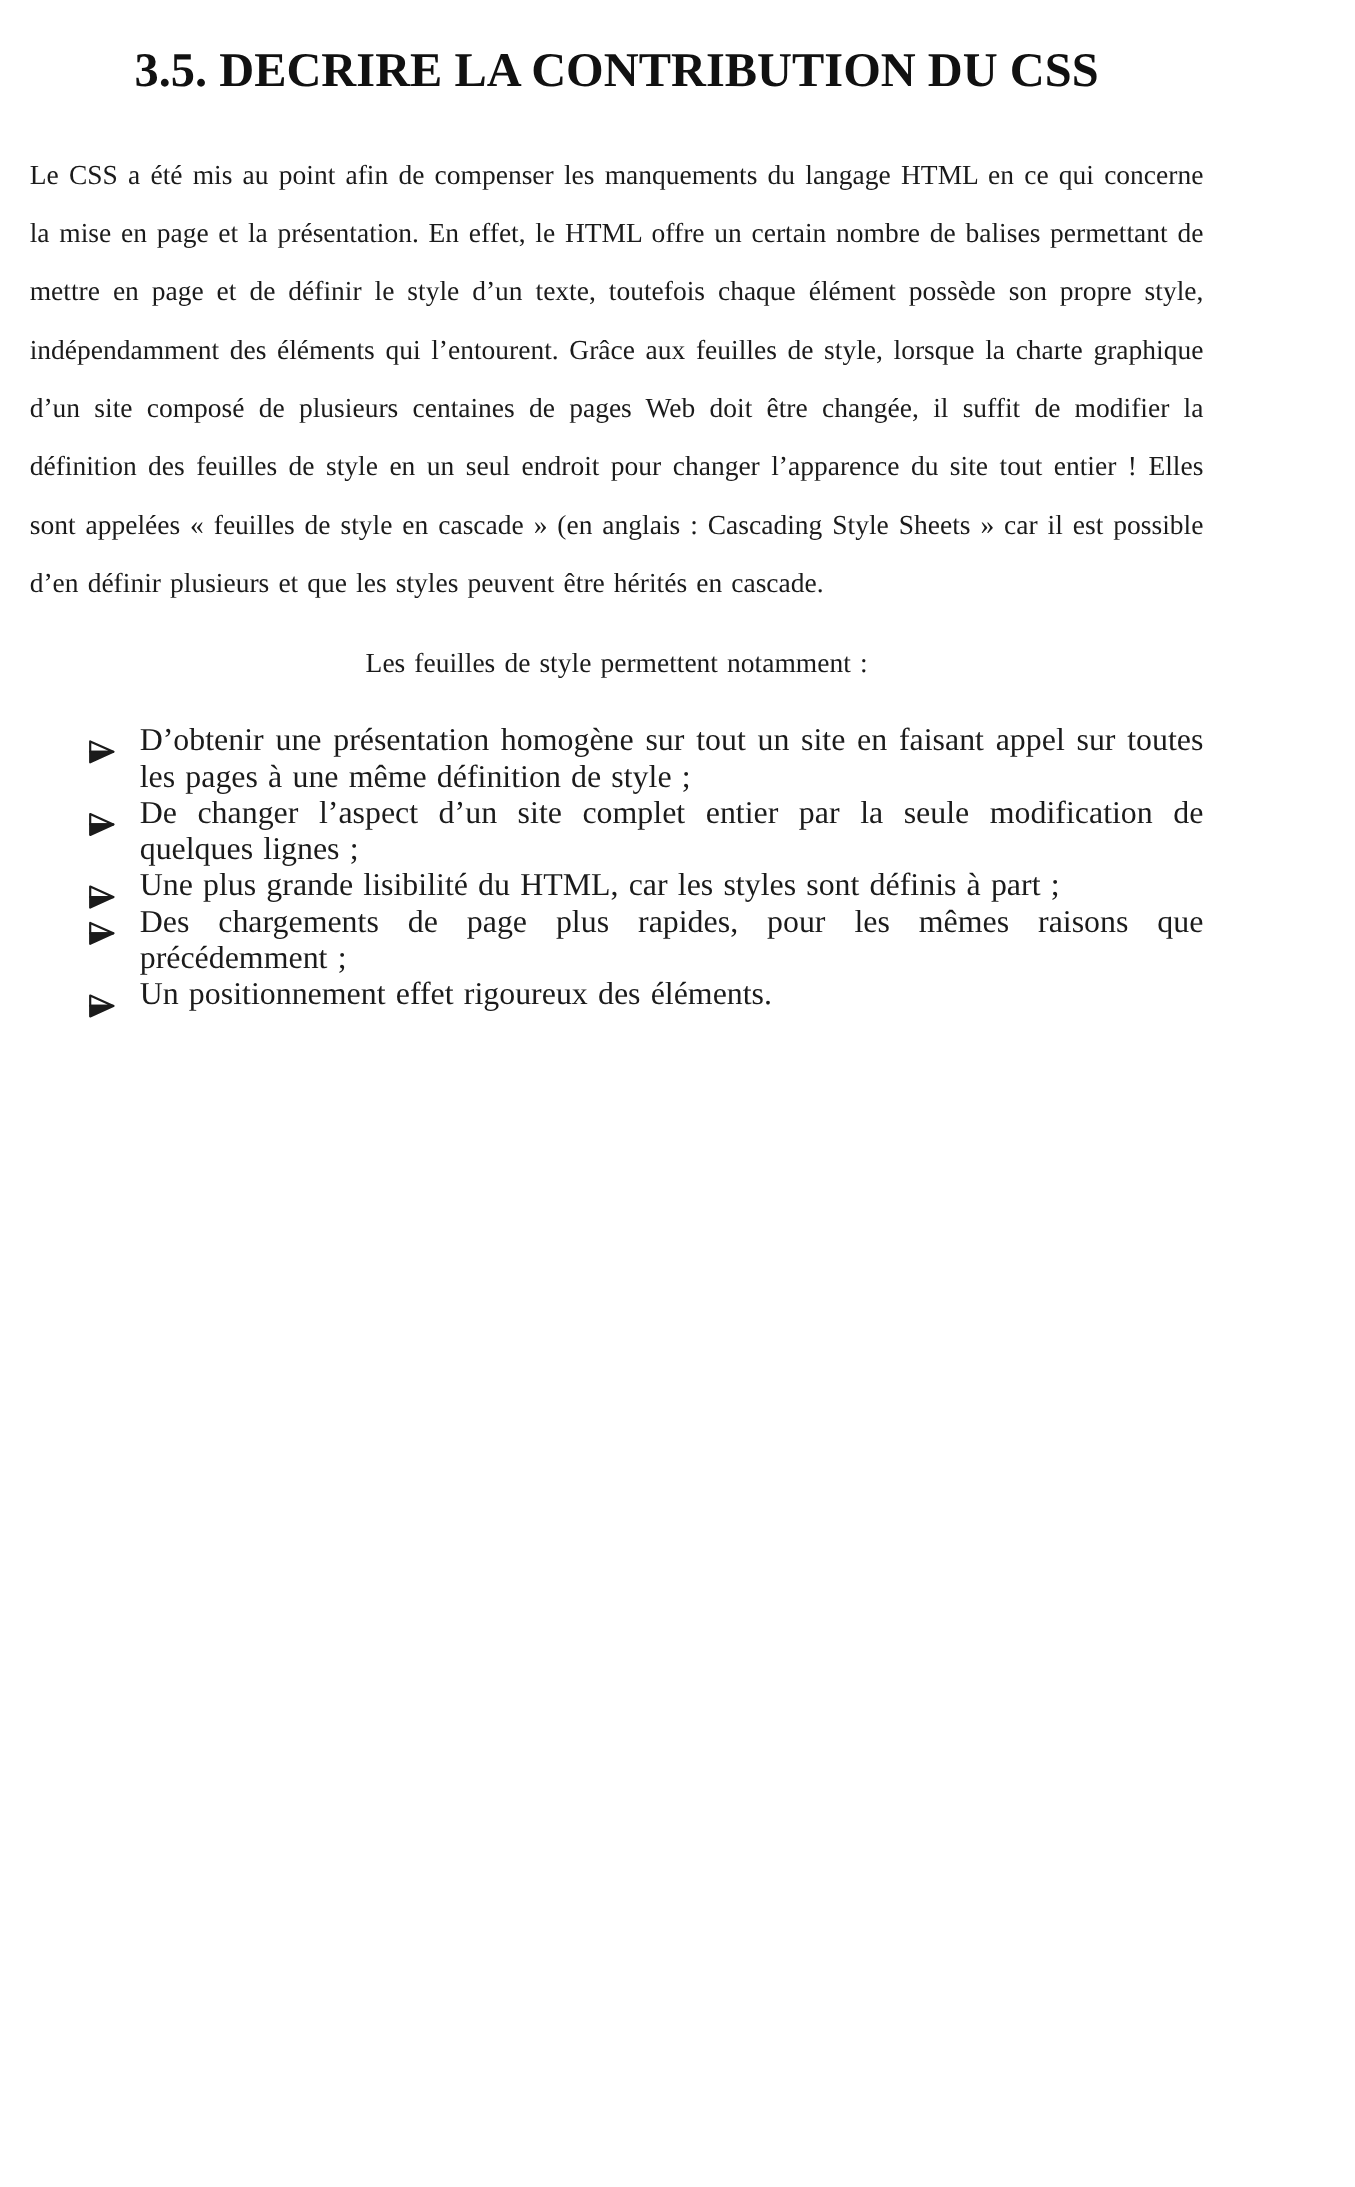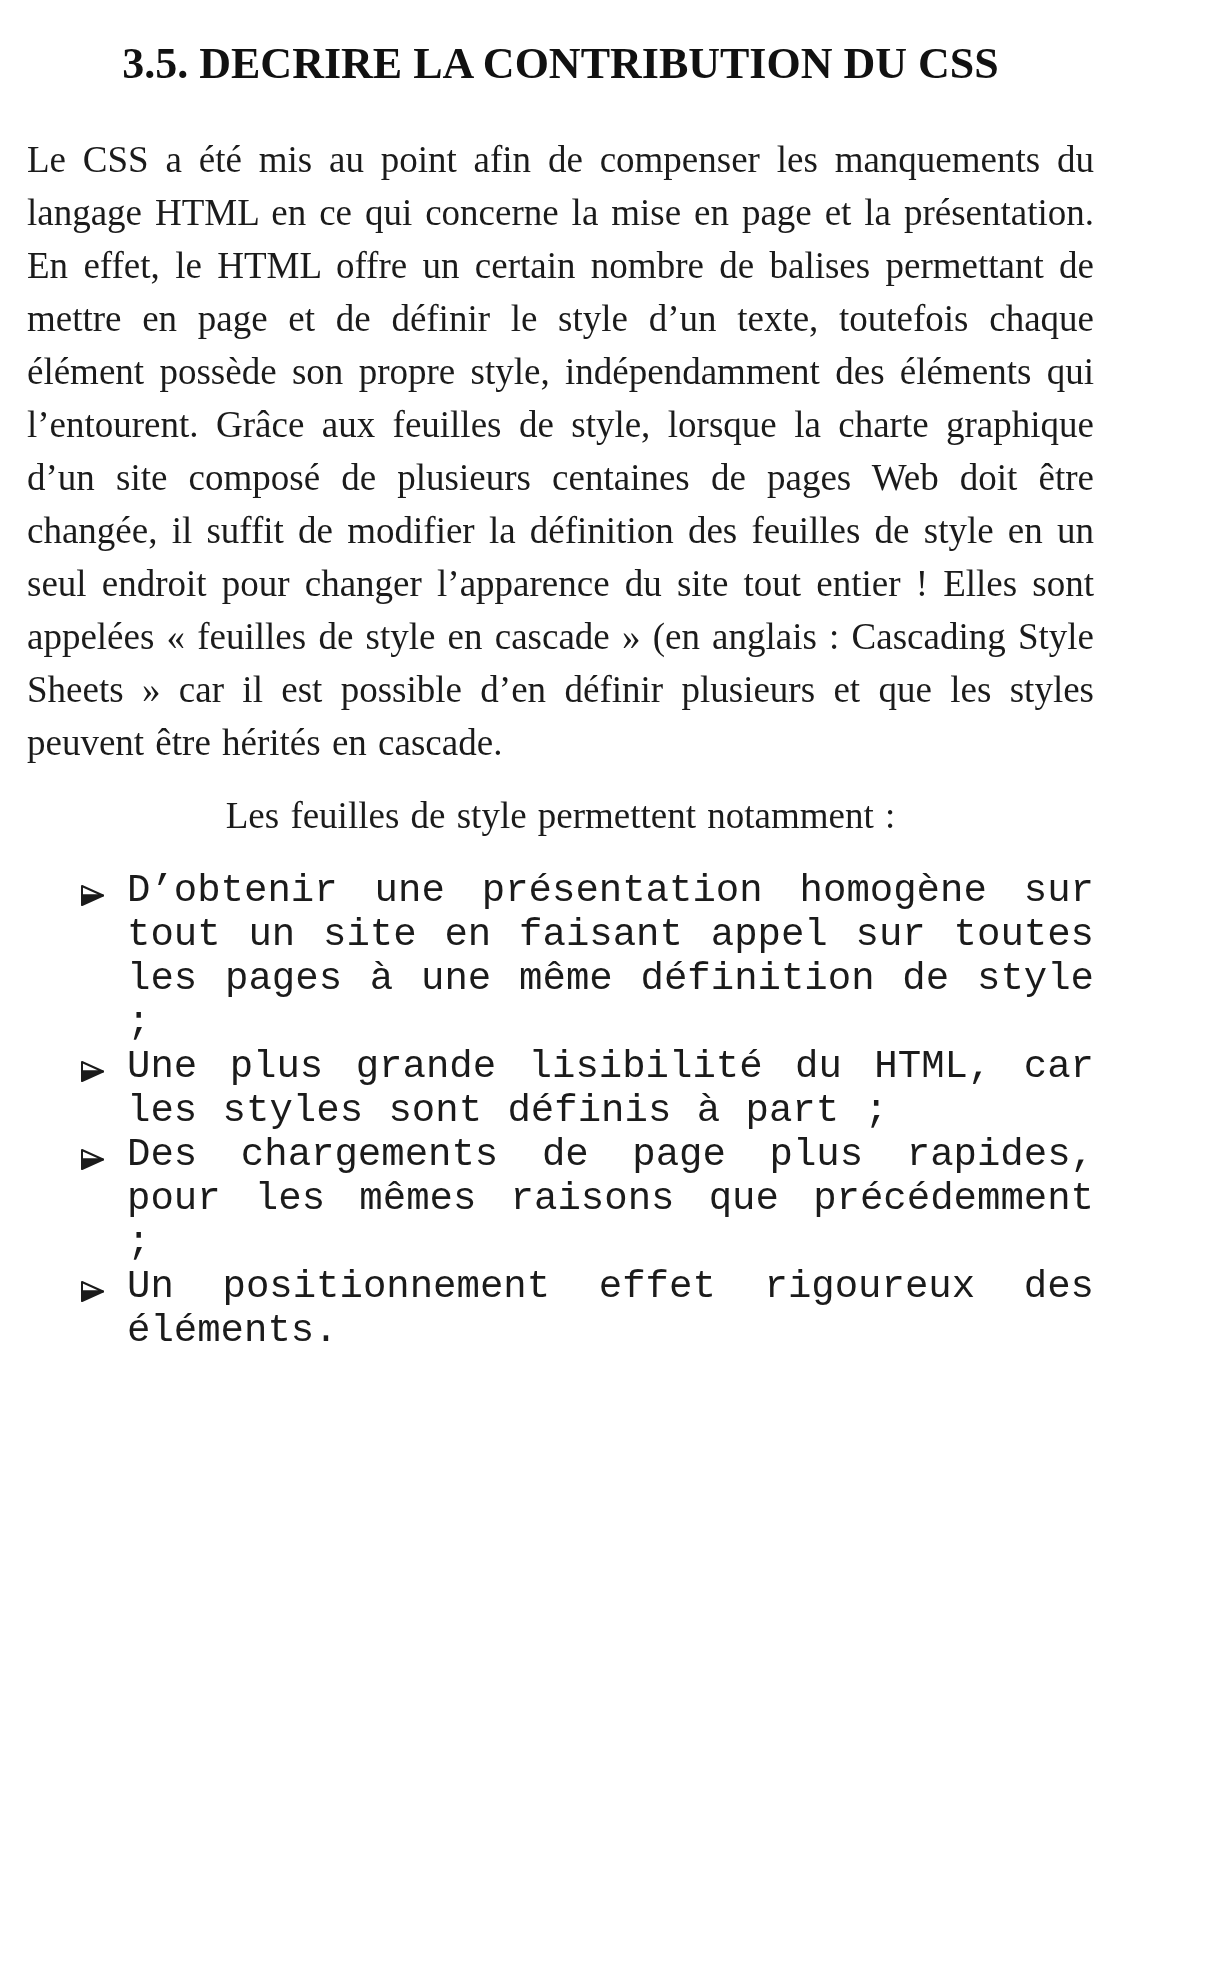--- a/index.html
+++ b/index.html
@@ -24,40 +24,39 @@
   .title {
     margin: 16px 0 44px 0;
     text-align: center;
     font-size: 44px;
     font-weight: 700;
     letter-spacing: 0px;
     color: #111111;
   }
   .body-text {
     margin: 0 0 20px 0;
-    font-size: 37px;
+    font-size: 25px;
     line-height: 53px;
     text-align: justify;
     word-spacing: 2px;
   }
   .lead-in {
     margin: 0 0 0 0;
     text-align: center;
   }
   .bullet-list {
     margin-top: 27px;
   }
   .bullet-item {
     position: relative;
     padding-left: 100px;
-    font-size: 39px;
-    line-height: 44px;
+    font-size: 29px;
+    line-height: 33px;
     text-align: justify;
     word-spacing: 2px;
-    font-family: Liberation Mono, monospace;
   }
   .bullet-marker {
     position: absolute;
     left: 52px;
     top: 13px;
     width: 27px;
     height: 27px;
     display: inline-block;
   }
   .bullet-marker svg {
@@ -82,20 +81,29 @@
       <div class="bullet-item">
         <span class="bullet-marker">
           <svg viewBox="0 0 27 27" xmlns="http://www.w3.org/2000/svg" aria-hidden="true">
             <polygon points="3,4 24,13.5 3,13.5" fill="#ffffff" stroke="#1b1b1b" stroke-width="2" stroke-linejoin="round"></polygon>
             <polygon points="3,13.5 24,13.5 3,23" fill="#1b1b1b" stroke="#1b1b1b" stroke-width="2" stroke-linejoin="round"></polygon>
           </svg>
         </span>
         <span class="bullet-text">D’obtenir une présentation homogène sur tout un site en faisant appel sur toutes les pages à une même définition de style ;</span>
       </div>
 
+      <div class="bullet-item">
+        <span class="bullet-marker">
+          <svg viewBox="0 0 27 27" xmlns="http://www.w3.org/2000/svg" aria-hidden="true">
+            <polygon points="3,4 24,13.5 3,13.5" fill="#ffffff" stroke="#1b1b1b" stroke-width="2" stroke-linejoin="round"></polygon>
+            <polygon points="3,13.5 24,13.5 3,23" fill="#1b1b1b" stroke="#1b1b1b" stroke-width="2" stroke-linejoin="round"></polygon>
+          </svg>
+        </span>
+        <span class="bullet-text">De changer l’aspect d’un site complet entier par la seule modification de quelques lignes ;</span>
+      </div>
 
       <div class="bullet-item">
         <span class="bullet-marker">
           <svg viewBox="0 0 27 27" xmlns="http://www.w3.org/2000/svg" aria-hidden="true">
             <polygon points="3,4 24,13.5 3,13.5" fill="#ffffff" stroke="#1b1b1b" stroke-width="2" stroke-linejoin="round"></polygon>
             <polygon points="3,13.5 24,13.5 3,23" fill="#1b1b1b" stroke="#1b1b1b" stroke-width="2" stroke-linejoin="round"></polygon>
           </svg>
         </span>
         <span class="bullet-text">Une plus grande lisibilité du HTML, car les styles sont définis à part ;</span>
       </div>

